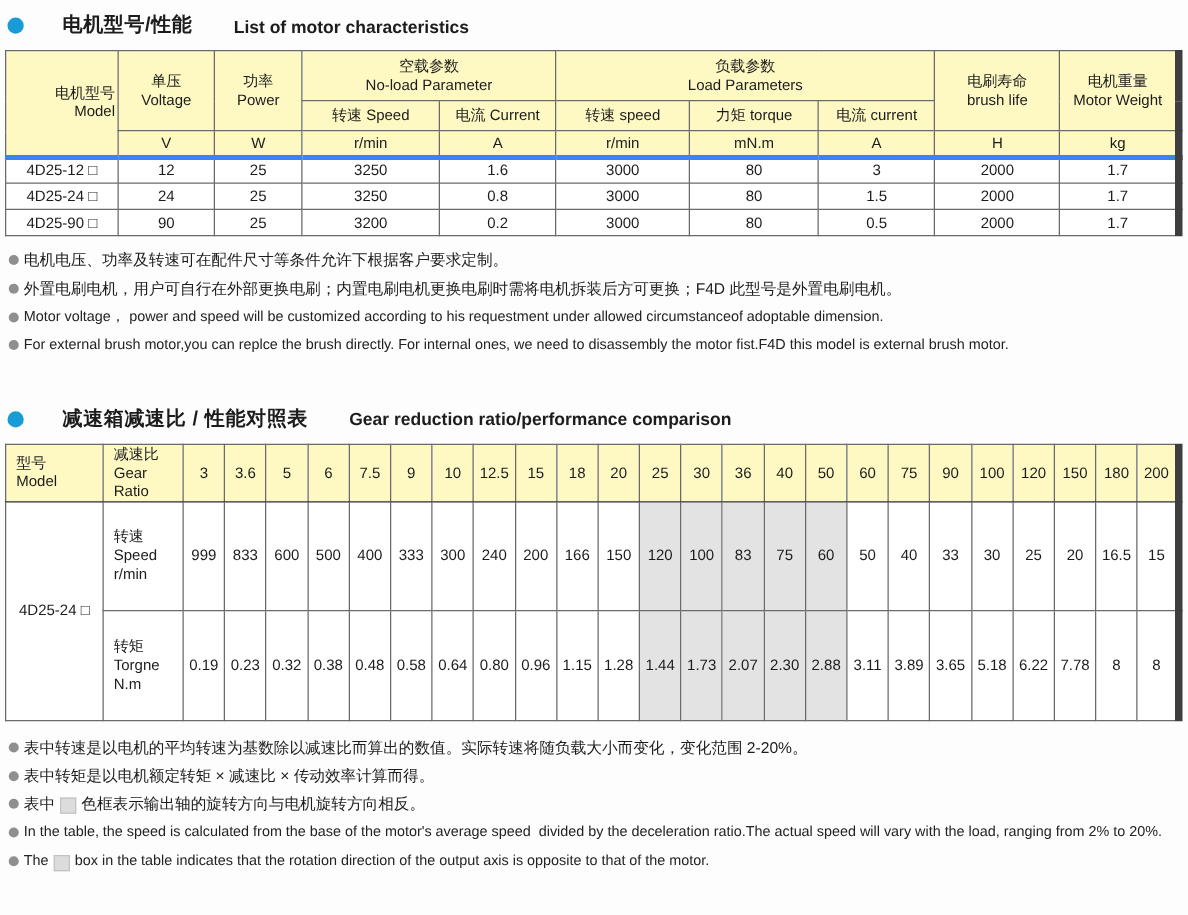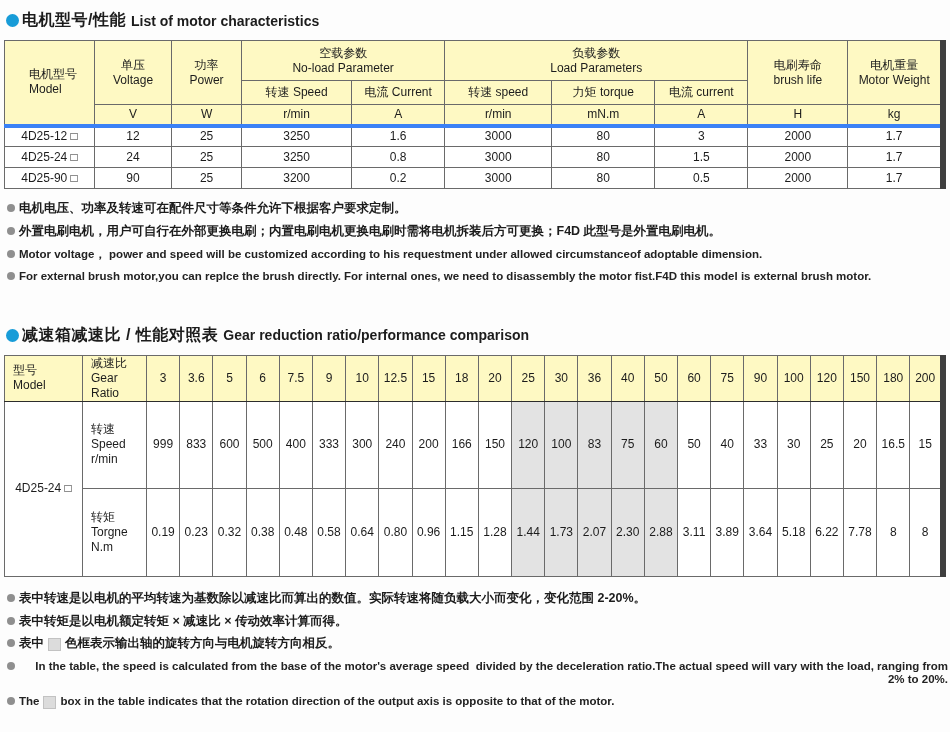--- a/index.html
+++ b/index.html
@@ -3,40 +3,40 @@
 <meta charset="utf-8">
 <style>
   html,body{margin:0;padding:0;}
   body{
     width:950px;height:732px;background:#fdfdfd;
     font-family:"Liberation Sans","DejaVu Sans",sans-serif;
     color:#1c1c1c;overflow:hidden;
   }
   .page{padding:2px 2px 0 4px;}
   
-  .sec-title{display:flex;align-items:center;margin:8px 0 9px 2px;font-weight:bold;}
+  .sec-title{display:flex;align-items:center;margin:8px 0 9px 2px;font-weight:bold;gap:28px;}
   .sec-title .dot{width:13px;height:13px;border-radius:50%;background:#189cd8;margin-right:3px;flex:none;}
   .sec-title .zh{font-size:16px;letter-spacing:.5px;}
   .sec-title .en{font-size:14px;margin-left:5px;}
   
   table{border-collapse:collapse;table-layout:fixed;width:942px;
         border:1.5px solid #2e2e2e;border-right:6px solid #3e3e3e;}
   th,td{border:1px solid #6a6a6a;text-align:center;padding:0 2px;
         font-weight:normal;font-size:12px;line-height:1.25;overflow:hidden;}
   thead th{background:#fef9c3;}
   .h2l span{display:block;}
   
   .t1 .rA{height:40px;} .t1 .rB{height:24px;} .t1 .rC{height:21px;}
   .t1 tbody tr{height:21px;}
   .t1 tbody tr td{border-top:1.6px solid #3a3a3a;background:#fff;}
   .t1 tbody tr:first-child td{border-top:4px solid #3b82f6;}
-  .t1 .th-model{text-align:left;padding-left:24px;}
+  .t1 .th-model{text-align:right;padding-left:8px;}
   
   .notes{margin:13px 0 0 3px;}
-  .note{display:flex;align-items:flex-start;margin-bottom:9px;font-size:12.5px;line-height:1.1;font-weight:bold;}
+  .note{display:flex;align-items:flex-start;margin-bottom:9px;font-size:12.5px;line-height:1.1;}
   .note .nb{width:8px;height:8px;border-radius:50%;background:#8f8f8f;margin:2px 4px 0 0;flex:none;}
   .note.en{font-size:11.5px;color:#222;margin-bottom:10px;}
   .inline-box{display:inline-block;width:11px;height:11px;background:#dcdcdc;
               border:1px solid #c2c2c2;margin:0 4px;flex:none;position:relative;top:1px;}
   .note .seg{white-space:pre-wrap;}
   
   .t2 thead tr{height:43px;}
   .t2 .rowSpeed{height:87px;} .t2 .rowTorque{height:88px;}
   .t2 tbody td{background:#fff;}
   .t2 .lbl{text-align:left;padding-left:8px;}
@@ -299,21 +299,21 @@
         <td>0.96</td>
         <td>1.15</td>
         <td>1.28</td>
         <td class="shade">1.44</td>
         <td class="shade">1.73</td>
         <td class="shade">2.07</td>
         <td class="shade">2.30</td>
         <td class="shade">2.88</td>
         <td>3.11</td>
         <td>3.89</td>
-        <td>3.64</td>
+        <td>3.65</td>
         <td>5.18</td>
         <td>6.22</td>
         <td>7.78</td>
         <td>8</td>
         <td>8</td>
       </tr>
     </tbody>
   </table>
 
   <div class="notes" style="margin-top:15px;text-align:right;">

